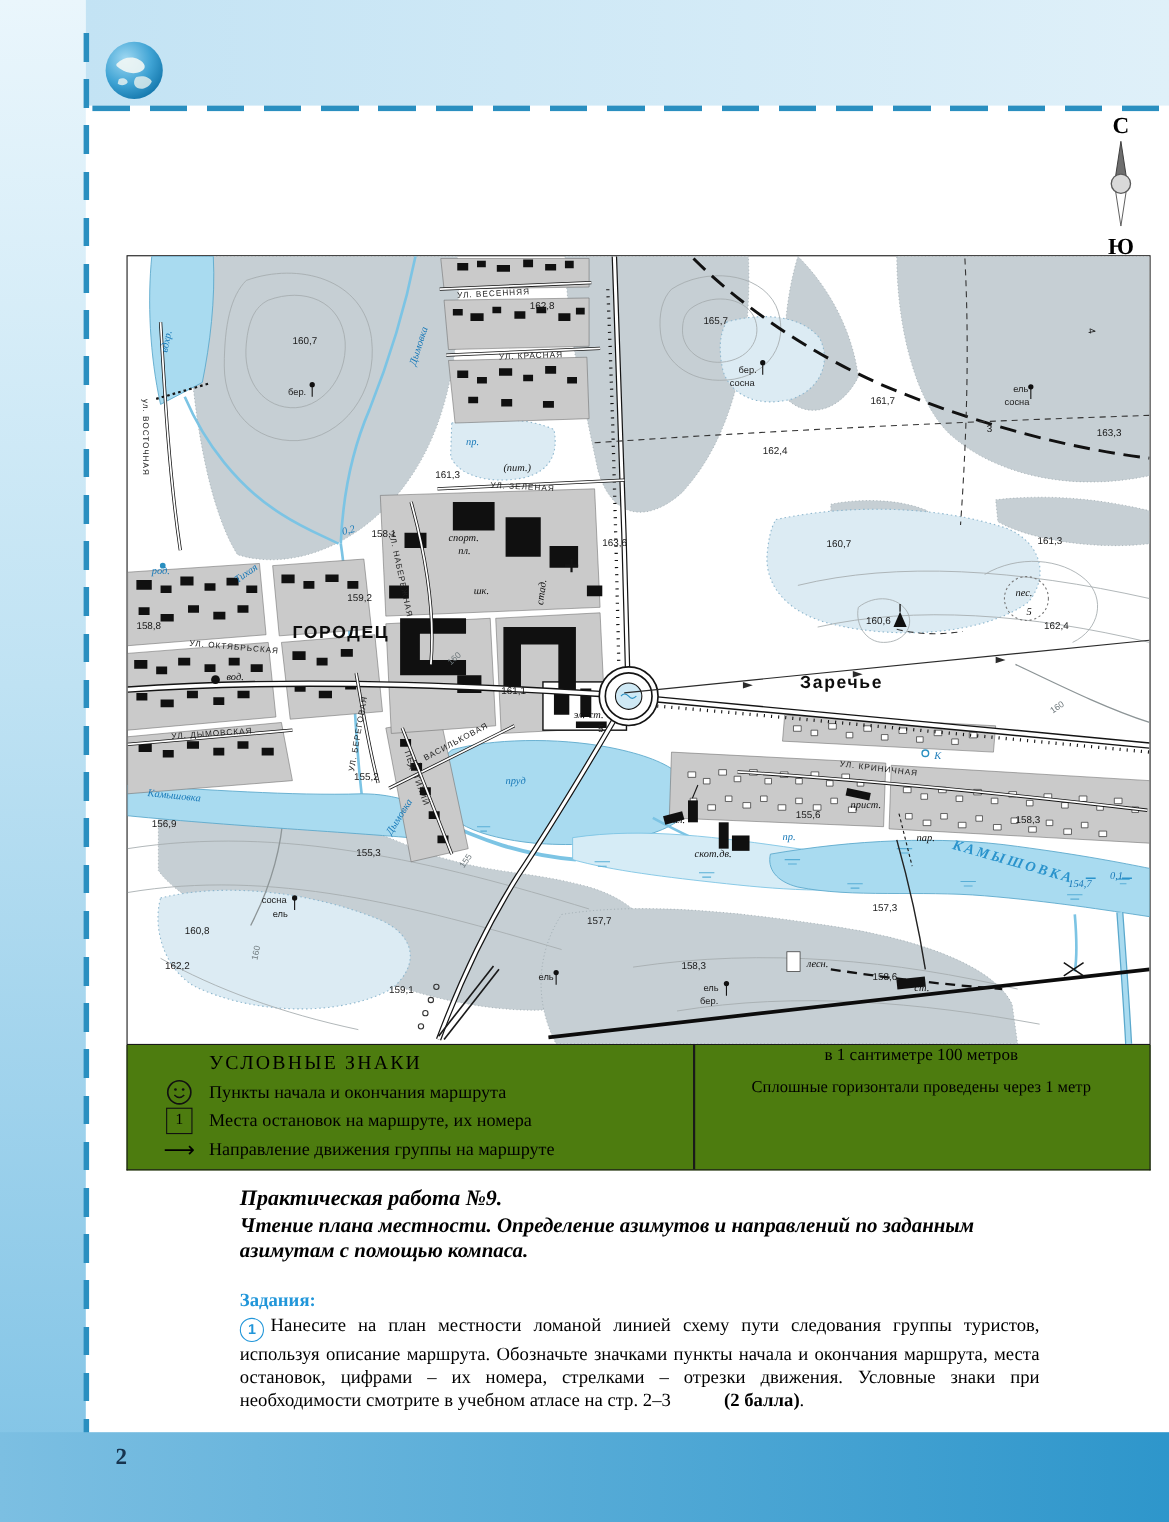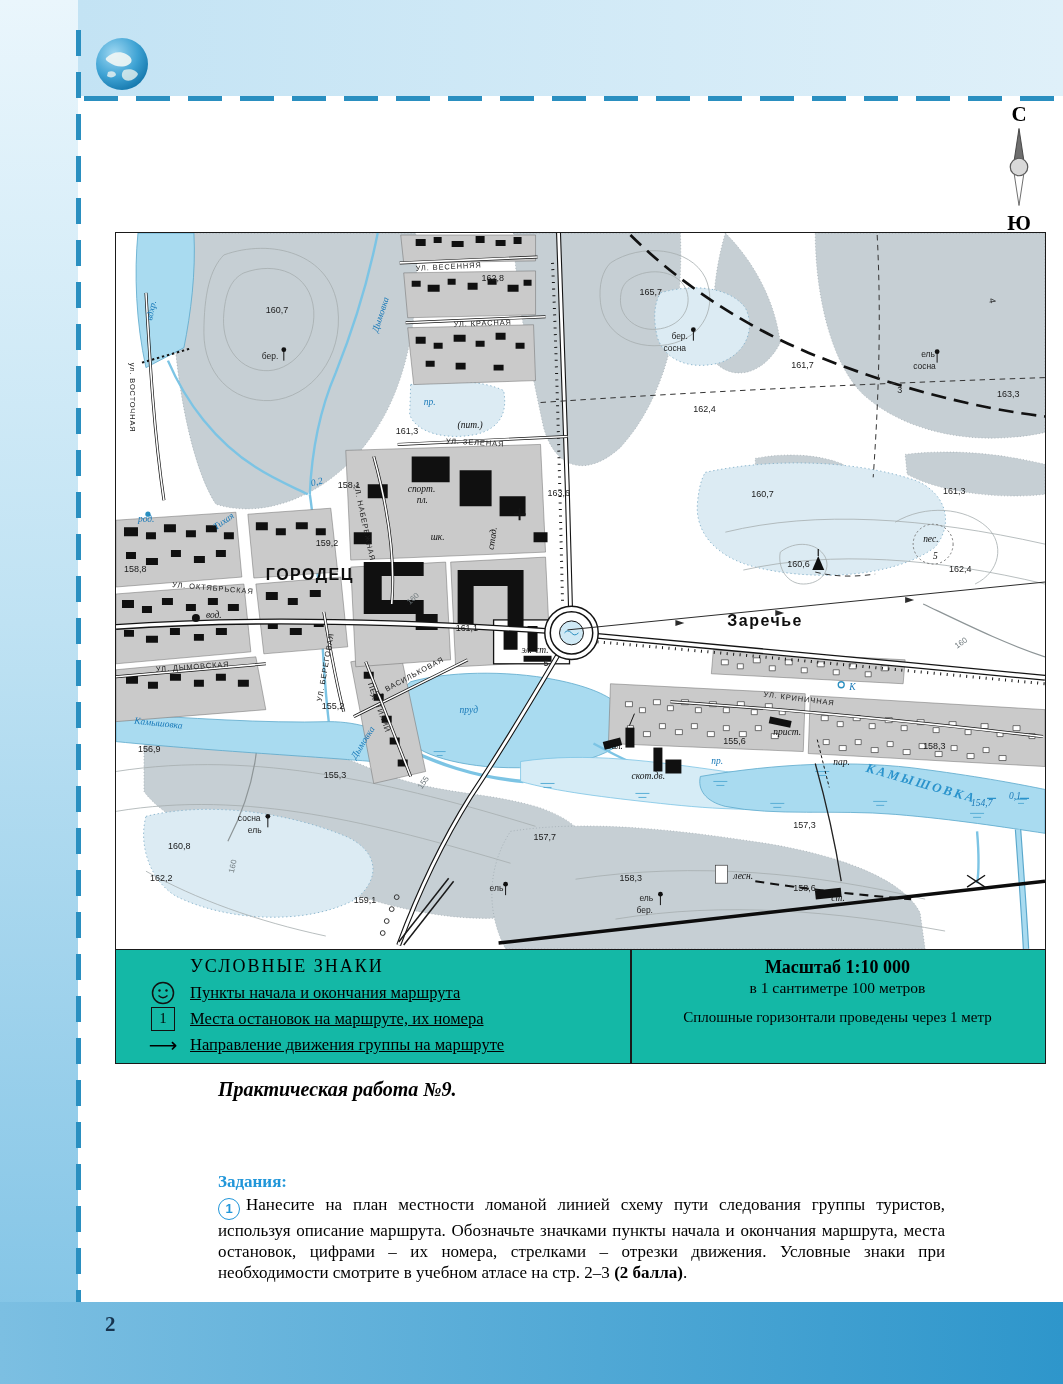--- a/index.html
+++ b/index.html
@@ -57,27 +57,27 @@
   .ml-elev{font:9px "Liberation Sans",sans-serif;fill:#1a1a1a;}
   .ml-water{font:italic 9.5px "Liberation Serif",serif;fill:#1879b8;}
   .ml-waterbig{font:italic bold 13px "Liberation Serif",serif;fill:#2a93cc;letter-spacing:2.5px;}
   .ml-street{font:7.5px "Liberation Sans",sans-serif;fill:#1d1d1d;letter-spacing:.9px;}
   .ml-town{font:bold 16px "Liberation Sans",sans-serif;fill:#0d0d0d;letter-spacing:1.5px;}
   .ml-note{font:italic 9.5px "Liberation Serif",serif;fill:#101010;}
   .ml-veg{font:8.5px "Liberation Sans",sans-serif;fill:#1d1d1d;}
   .ml-contour{font:8px "Liberation Sans",sans-serif;fill:#6f797d;}
   
   #legend-box{position:absolute;left:115px;top:950px;width:931px;height:114px;box-sizing:border-box;
-    border:1.6px solid #1a1a1a;border-top:none;background:#14b8a6;}
+    border:1.6px solid #1a1a1a;border-top:none;background:#4d7c0f;}
   #legend-divider{position:absolute;left:514px;top:0;width:1.5px;height:100%;background:#1a1a1a;}
   #legend-left{position:absolute;left:0;top:0;width:514px;height:100%;}
   #legend-title{position:absolute;left:74px;top:6px;font-size:18px;letter-spacing:2px;color:#000;}
   .lg-row{position:absolute;left:20px;width:480px;height:26px;display:flex;align-items:center;}
   .lg-icon{width:54px;display:flex;justify-content:center;}
-  .lg-label{font-size:16.5px;color:#000;text-decoration:underline;}
+  .lg-label{font-size:16.5px;color:#000;}
   #scale-area{position:absolute;left:514px;top:0;width:415px;height:100%;text-align:center;}
   #scale-title{margin-top:7px;font-weight:bold;font-size:18px;}
   #scale-sub{font-size:15.5px;margin-top:1px;}
   #scale-bar-wrap{position:relative;width:310px;height:34px;margin:1px auto 0;}
   #scale-ticks{position:absolute;left:0;top:0;font-size:13.5px;word-spacing:7px;}
   #scale-right{position:absolute;right:4px;top:0;font-size:13.5px;}
   #scale-note{font-size:15px;margin-top:12px;}
   .smiley{width:26px;height:26px;}
   .numbox{width:22px;height:22px;border:1.6px solid #111;display:flex;align-items:center;justify-content:center;
     font-size:14px;font-family:"Liberation Serif",serif;}
@@ -85,21 +85,21 @@
   
   #pw-title{position:absolute;left:218px;top:1078px;font-weight:bold;font-style:italic;font-size:20px;color:#000;}
   #pw-sub{position:absolute;left:218px;top:1104px;width:742px;font-weight:bold;font-style:italic;font-size:19px;line-height:1.2;color:#000;}
   #tasks-heading{position:absolute;left:218px;top:1172px;font-family:Liberation Serif, serif;
     font-weight:bold;font-size:17px;color:var(--heading-blue);}
   #task1{position:absolute;left:218px;top:1194px;width:727px;font-size:17px;line-height:1.24;
     text-align:justify;color:#000;}
   #task1 .circ{display:inline-flex;width:20px;height:20px;border:1.6px solid var(--heading-blue);
     border-radius:50%;color:var(--heading-blue);font-weight:bold;font-size:13px;align-items:center;
     justify-content:center;margin-right:6px;vertical-align:-3px;font-family:"Liberation Sans",sans-serif;}
-  #task1 .pts{font-weight:bold;}
+  #task1 .pts{font-weight:bold;margin-left:44px;}
   #page-num{position:absolute;left:105px;top:1312px;font-weight:bold;font-size:21px;color:var(--page-number);}
 </style>
 </head>
 <body>
 
 <div id="page">
   <div id="left-stripe"></div>
   <div id="top-band"></div>
   <div id="vdash"></div>
   <div id="hdash"></div>
@@ -419,27 +419,27 @@
       </div>
       <div class="lg-row" style="top:82px">
         <div class="lg-icon">
           <span class="dir-arrow">⟶</span>
         </div>
         <div class="lg-label">Направление движения группы на маршруте</div>
       </div>
     </div>
     <div id="legend-divider"></div>
     <div id="scale-area">
-      <div id="scale-title">Масштаб 1:10 000</div>
       <div id="scale-sub">в 1 сантиметре 100 метров</div>
       <div id="scale-note">Сплошные горизонтали проведены через 1 метр</div>
     </div>
   </div>
 
   <div id="pw-title">Практическая работа №9.</div>
+  <div id="pw-sub">Чтение плана местности. Определение азимутов и направлений по заданным азимутам с помощью компаса.</div>
   <div id="tasks-heading">Задания:</div>
   <div id="task1">
     <span class="circ">1</span><span>Нанесите на план местности ломаной линией схему пути следования группы туристов, используя описание маршрута. Обозначьте значками пункты начала и окончания маршрута, места остановок, цифрами – их номера, стрелками – отрезки движения. Условные знаки при необходимости смотрите в учебном атласе на стр. 2–3 </span><span class="pts">(2 балла)</span><span>.</span>
   </div>
 
   <div id="bottom-band"></div>
   <div id="page-num">2</div>
 </div>
 
 </body></html>

